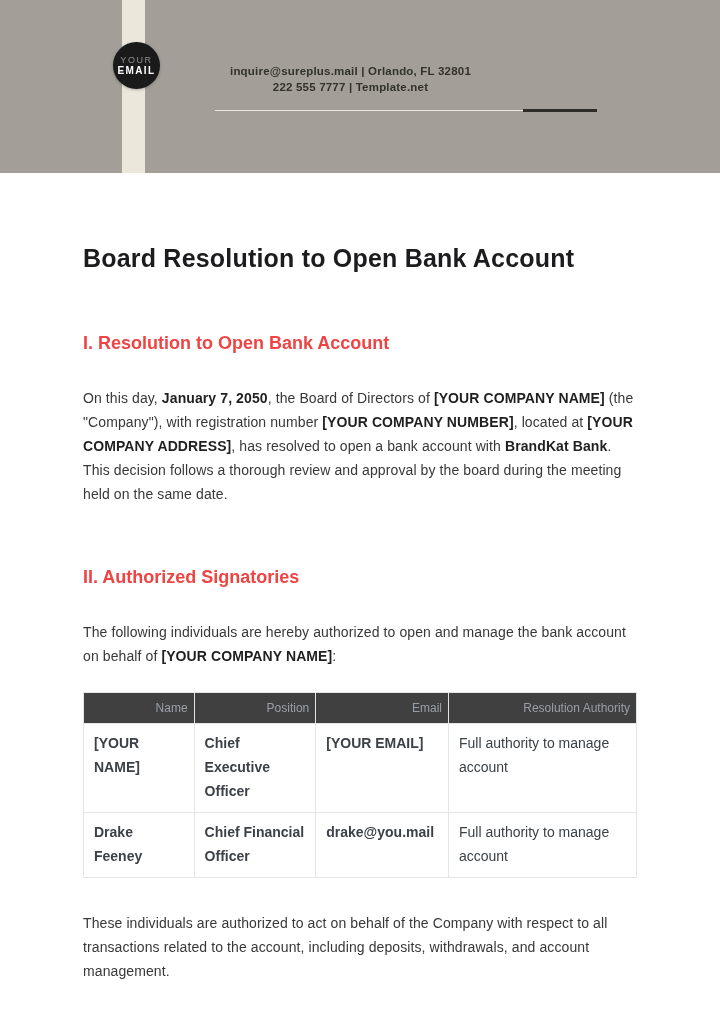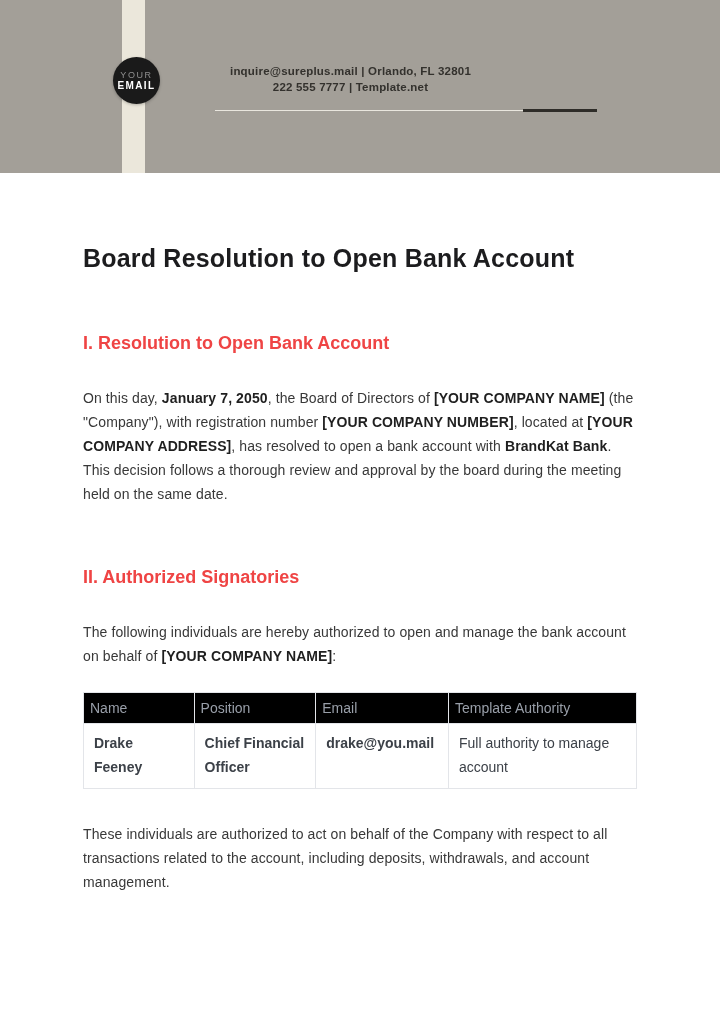--- a/index.html
+++ b/index.html
@@ -7,21 +7,21 @@
   body {
     width:720px; height:1016px; background:#ffffff;
     font-family:"Liberation Sans","DejaVu Sans",sans-serif;
     color:#363636; overflow:hidden; position:relative;
   }
 
   
   .letterhead { position:relative; width:720px; height:173px; background:#a39f98; }
   .stripe { position:absolute; left:122px; top:0; width:23px; height:173px; background:#ebe7db; }
   .logo-badge {
-    position:absolute; left:113px; top:57px; width:47px; height:47px;
+    position:absolute; left:113px; top:42px; width:47px; height:47px;
     background:#1a1a1a; border-radius:50%;
     display:flex; flex-direction:column; align-items:center; justify-content:center;
     box-shadow:0 1px 3px rgba(0,0,0,0.25);
   }
   .logo-your { color:#8f8f8f; font-size:9px; font-weight:400; letter-spacing:1.6px; line-height:10px; }
   .logo-logo { color:#ffffff; font-size:10px; font-weight:700; letter-spacing:1.4px; line-height:12px; }
   .contact-block { position:absolute; left:230px; top:63px; color:#33312d; font-size:11.5px; font-weight:600; line-height:16px; letter-spacing:0.2px;text-align:center; }
   .divider-light { position:absolute; left:215px; top:110px; width:308px; height:1px; background:rgba(250,248,240,0.8); }
   .divider-dark  { position:absolute; left:523px; top:109px; width:74px; height:3px; background:#2e2c28; }
 
@@ -36,22 +36,22 @@
   .section-2 { margin-top:51px; }
   .para { font-size:14px; line-height:24px; color:#383838; letter-spacing:0.1px; }
   .para .b, .bold-cell { font-weight:700; color:#1f1f1f; }
 
   
   table.signatories {
     width:100%; margin-top:24px; border-collapse:collapse; table-layout:fixed;
   }
   .signatories th, .signatories td { border:1px solid #e3e5e9; }
   .signatories thead th {
-    background:#000000; color:#999fa9; font-weight:500;
-    font-size:14px; line-height:16px; padding:7px 6px; text-align:left;
+    background:#404040; color:#999fa9; font-weight:500;
+    font-size:12px; line-height:16px; padding:7px 6px; text-align:right;
   }
   .signatories td {
     font-size:14px; line-height:24px; padding:7px 10px 9px 10px;
     vertical-align:top; color:#3c4148; background:#ffffff;
   }
   .closing { margin-top:33px; }
 </style>
 </head>
 <body>
 
@@ -87,24 +87,30 @@
       <col style="width:20%">
         <col style="width:22%">
         <col style="width:24%">
         <col style="width:34%">
     </colgroup>
     <thead>
       <tr>
         <th>Name</th>
         <th>Position</th>
         <th>Email</th>
-        <th>Template Authority</th>
+        <th>Resolution Authority</th>
       </tr>
     </thead>
     <tbody>
+        <tr>
+          <td class="bold-cell">[YOUR NAME]</td>
+          <td class="bold-cell">Chief Executive Officer</td>
+          <td class="bold-cell">[YOUR EMAIL]</td>
+          <td>Full authority to manage account</td>
+        </tr>
         <tr>
           <td class="bold-cell">Drake Feeney</td>
           <td class="bold-cell">Chief Financial Officer</td>
           <td class="bold-cell">drake@you.mail</td>
           <td>Full authority to manage account</td>
         </tr>
       </tbody>
   </table>
 
   <p class="para closing"><span>These individuals are authorized to act on behalf of the Company with respect to all transactions related to the account, including deposits, withdrawals, and account management.</span></p>

